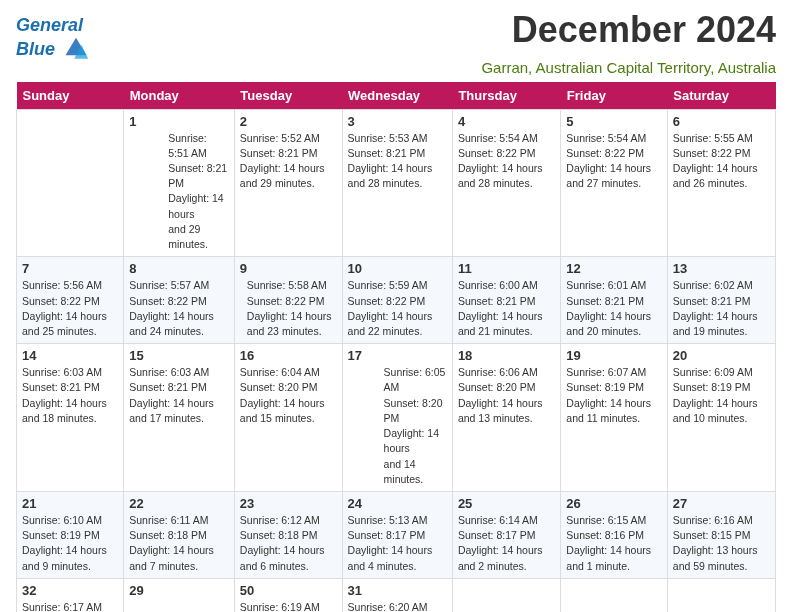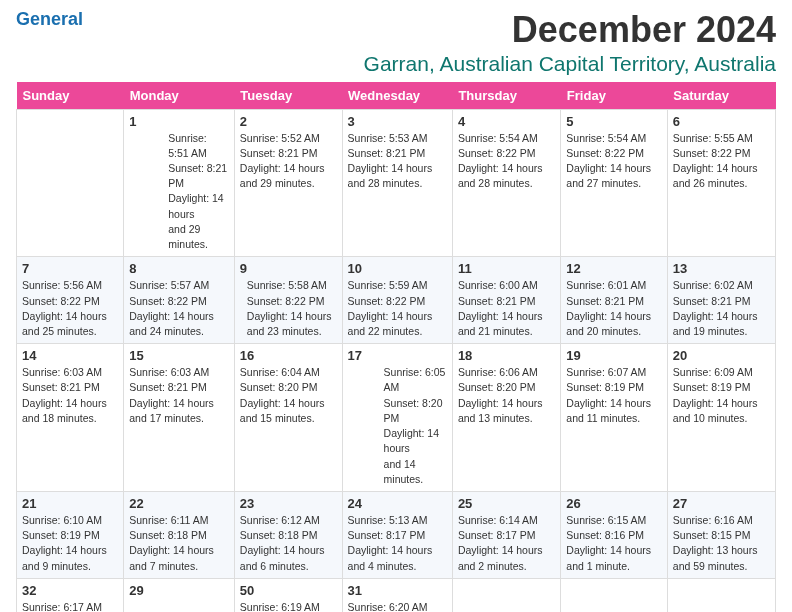--- a/index.html
+++ b/index.html
@@ -12,20 +12,22 @@
     }
     .header {
       display: flex;
       justify-content: space-between;
       align-items: flex-start;
       margin-bottom: 6px;
     }
     .logo {
       display: flex;
       align-items: center;
+      margin-top: 6px;
+      font-style: italic;
     }
     .logo-text {
       font-size: 18px;
       font-weight: bold;
       color: #333;
       line-height: 1.1;
     }
     .logo-text span {
       color: #1a6faf;
     }
@@ -37,31 +39,31 @@
     .title-area {
       text-align: right;
     }
     .month-title {
       font-size: 36px;
       font-weight: bold;
       color: #333;
       line-height: 1.1;
     }
     .location {
-      font-size: 21px;
-      color: #0f766e;
-      margin-top: 2px;
+      font-size: 15px;
+      color: #4d7c0f;
+      margin-top: 9px;
     }
     table {
       width: 100%;
       border-collapse: collapse;
       font-size: 11px;
     }
     thead th {
-      background-color: #ec4899;
+      background-color: #be185d;
       color: #fff;
       text-align: left;
       padding: 6px 6px;
       font-size: 13px;
       font-weight: bold;
     }
     tbody td {
       border: 1px solid #ddd;
       vertical-align: top;
       padding: 4px 5px;
@@ -88,20 +90,27 @@
     }
   </style>
 </head>
 <body>
 
 <div class="header">
   <div class="logo">
     <div>
       <div class="logo-text">
         <span>General</span>
+      </div>
+      <div class="logo-text">
+        <span style="color:#1a6faf;">Blue</span>
+        <svg class="logo-icon" viewBox="0 0 32 32" style="display:inline-block;vertical-align:middle;margin-left:2px;">
+          <polygon points="16,2 28,22 4,22" fill="#3a7fc1"></polygon>
+          <polygon points="22,10 30,26 14,26" fill="#1a9cd8" opacity="0.7"></polygon>
+        </svg>
       </div>
     </div>
   </div>
   <div class="title-area">
     <div class="month-title">December 2024</div>
     <div class="location">Garran, Australian Capital Territory, Australia</div>
   </div>
 </div>
 
 <table>

